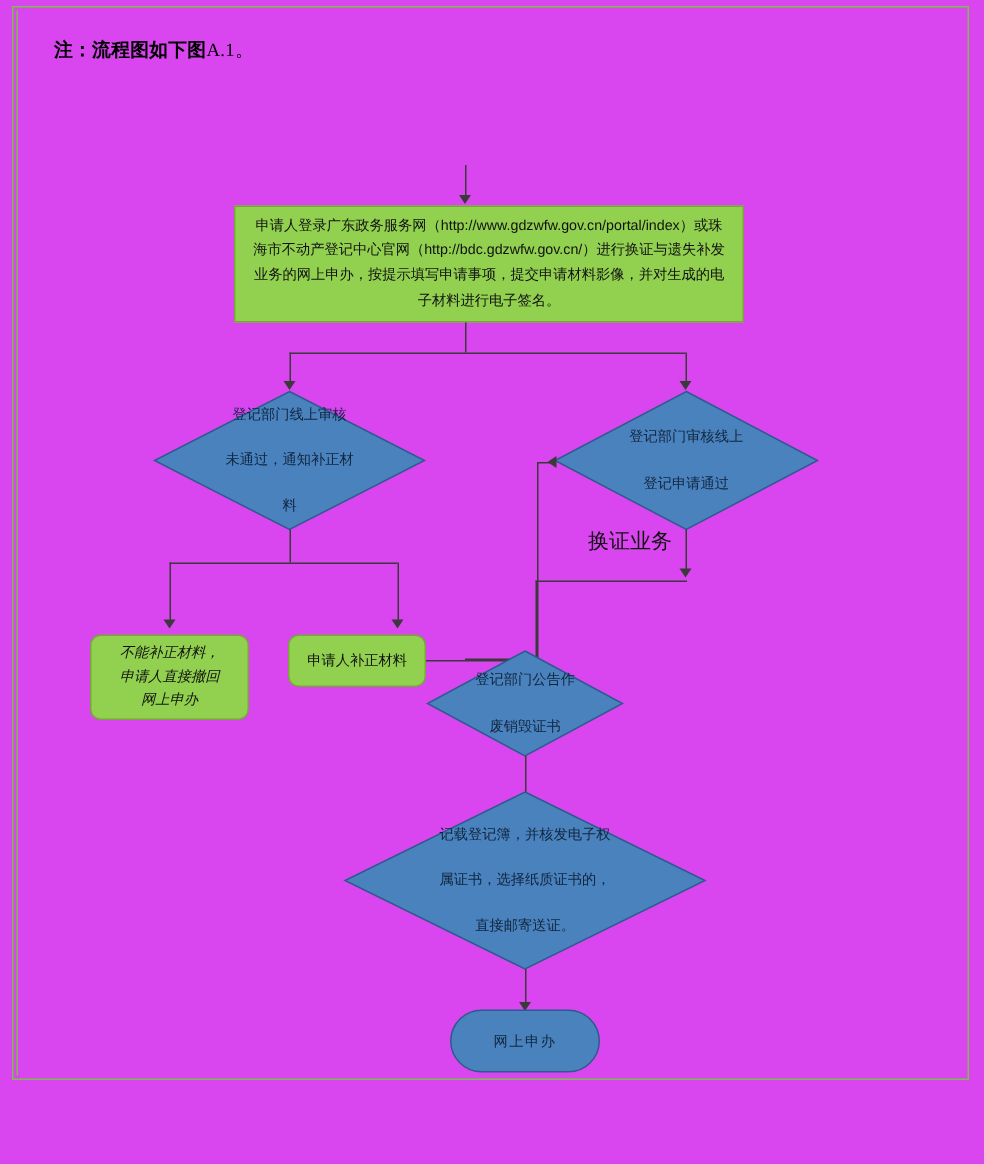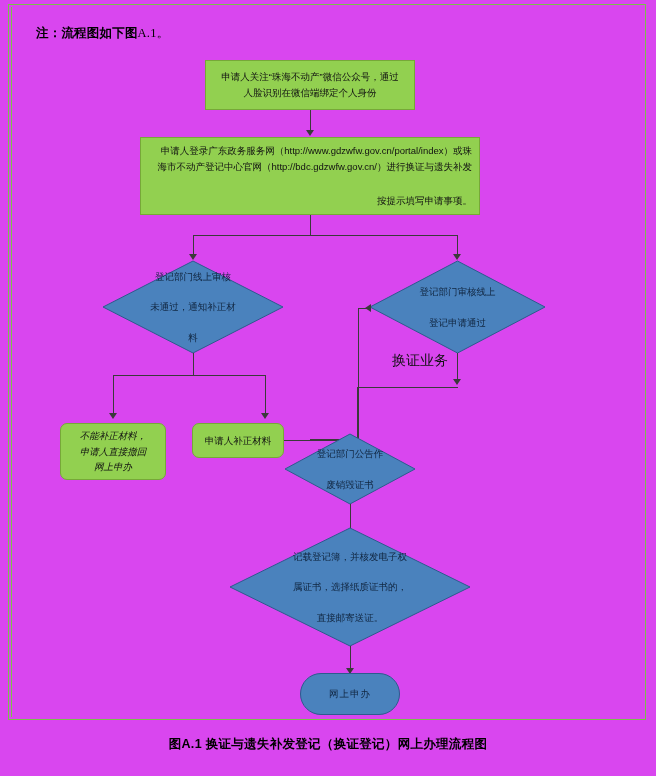--- a/index.html
+++ b/index.html
@@ -62,22 +62,23 @@
     text-align: center;
     color: #111;
     font-size: 9.5px;
     line-height: 1.65;
     padding: 3px 7px;
   }
   .gbox.rounded {
     border-radius: 7px;
   }
   .gbox.just-left {
-    text-align: right;
+    text-align: center;
     justify-content: flex-start;
+    margin-left: 16px;
   }
   .gbox .txt { display: block; width: 100%; }
 
   .diamond-wrap {
     position: absolute;
   }
   .diamond-wrap svg {
     position: absolute;
     left: 0;
     top: 0;
@@ -161,36 +162,30 @@
 
 <div id="page">
 
   <div class="page-border"></div>
   <div class="page-border-inner"></div>
 
   <div class="note">
     <span>注：</span><span>流程图如下图</span><span class="note-tail">A.1。</span>
   </div>
 
-  <div class="gbox" style="left:205px; top:60px; width:210px; height:50px;">
-    <span class="txt">
-      <span>申请人关注“珠海不动产”微信公众号，通过</span><br>
-      <span>人脸识别在微信端绑定个人身份</span>
-    </span>
-  </div>
 
   <div class="ln v" style="left:310px; top:110px; height:22px;"></div>
   <div class="arrow-d" style="left:306px; top:130px;"></div>
 
   <div class="gbox just-left" style="left:140px; top:137px; width:340px; height:78px;">
     <span class="txt" style="line-height:1.75;">
       <span>申请人登录广东政务服务网（http://www.gdzwfw.gov.cn/portal/index）或珠</span><br>
       <span>海市不动产登记中心官网（http://bdc.gdzwfw.gov.cn/）进行换证与遗失补发</span><br>
-      <br>
-      <span>按提示填写申请事项。</span>
+      <span>业务的网上申办，按提示填写申请事项，提交申请材料影像，并对生成的电</span><br>
+      <span>子材料进行电子签名。</span>
     </span>
   </div>
 
   <div class="ln v" style="left:310px; top:215px; height:20px;"></div>
   <div class="ln h" style="left:193px; top:235px; width:264px;"></div>
   <div class="ln v" style="left:193px; top:235px; height:21px;"></div>
   <div class="arrow-d" style="left:189px; top:254px;"></div>
   <div class="ln v" style="left:457px; top:235px; height:21px;"></div>
   <div class="arrow-d" style="left:453px; top:254px;"></div>
 
@@ -280,15 +275,14 @@
     </div>
   </div>
 
   <div class="ln v" style="left:350px; top:646px; height:26px;"></div>
   <div class="arrow-d" style="left:346px; top:668px;"></div>
 
   <div class="terminator" style="left:300px; top:673px; width:100px; height:42px;">
     <span>网上申办</span>
   </div>
 
-  <div class="caption">图A.1 换证与遗失补发登记（换证登记）网上办理流程图</div>
 
 </div>
 
 </body></html>

